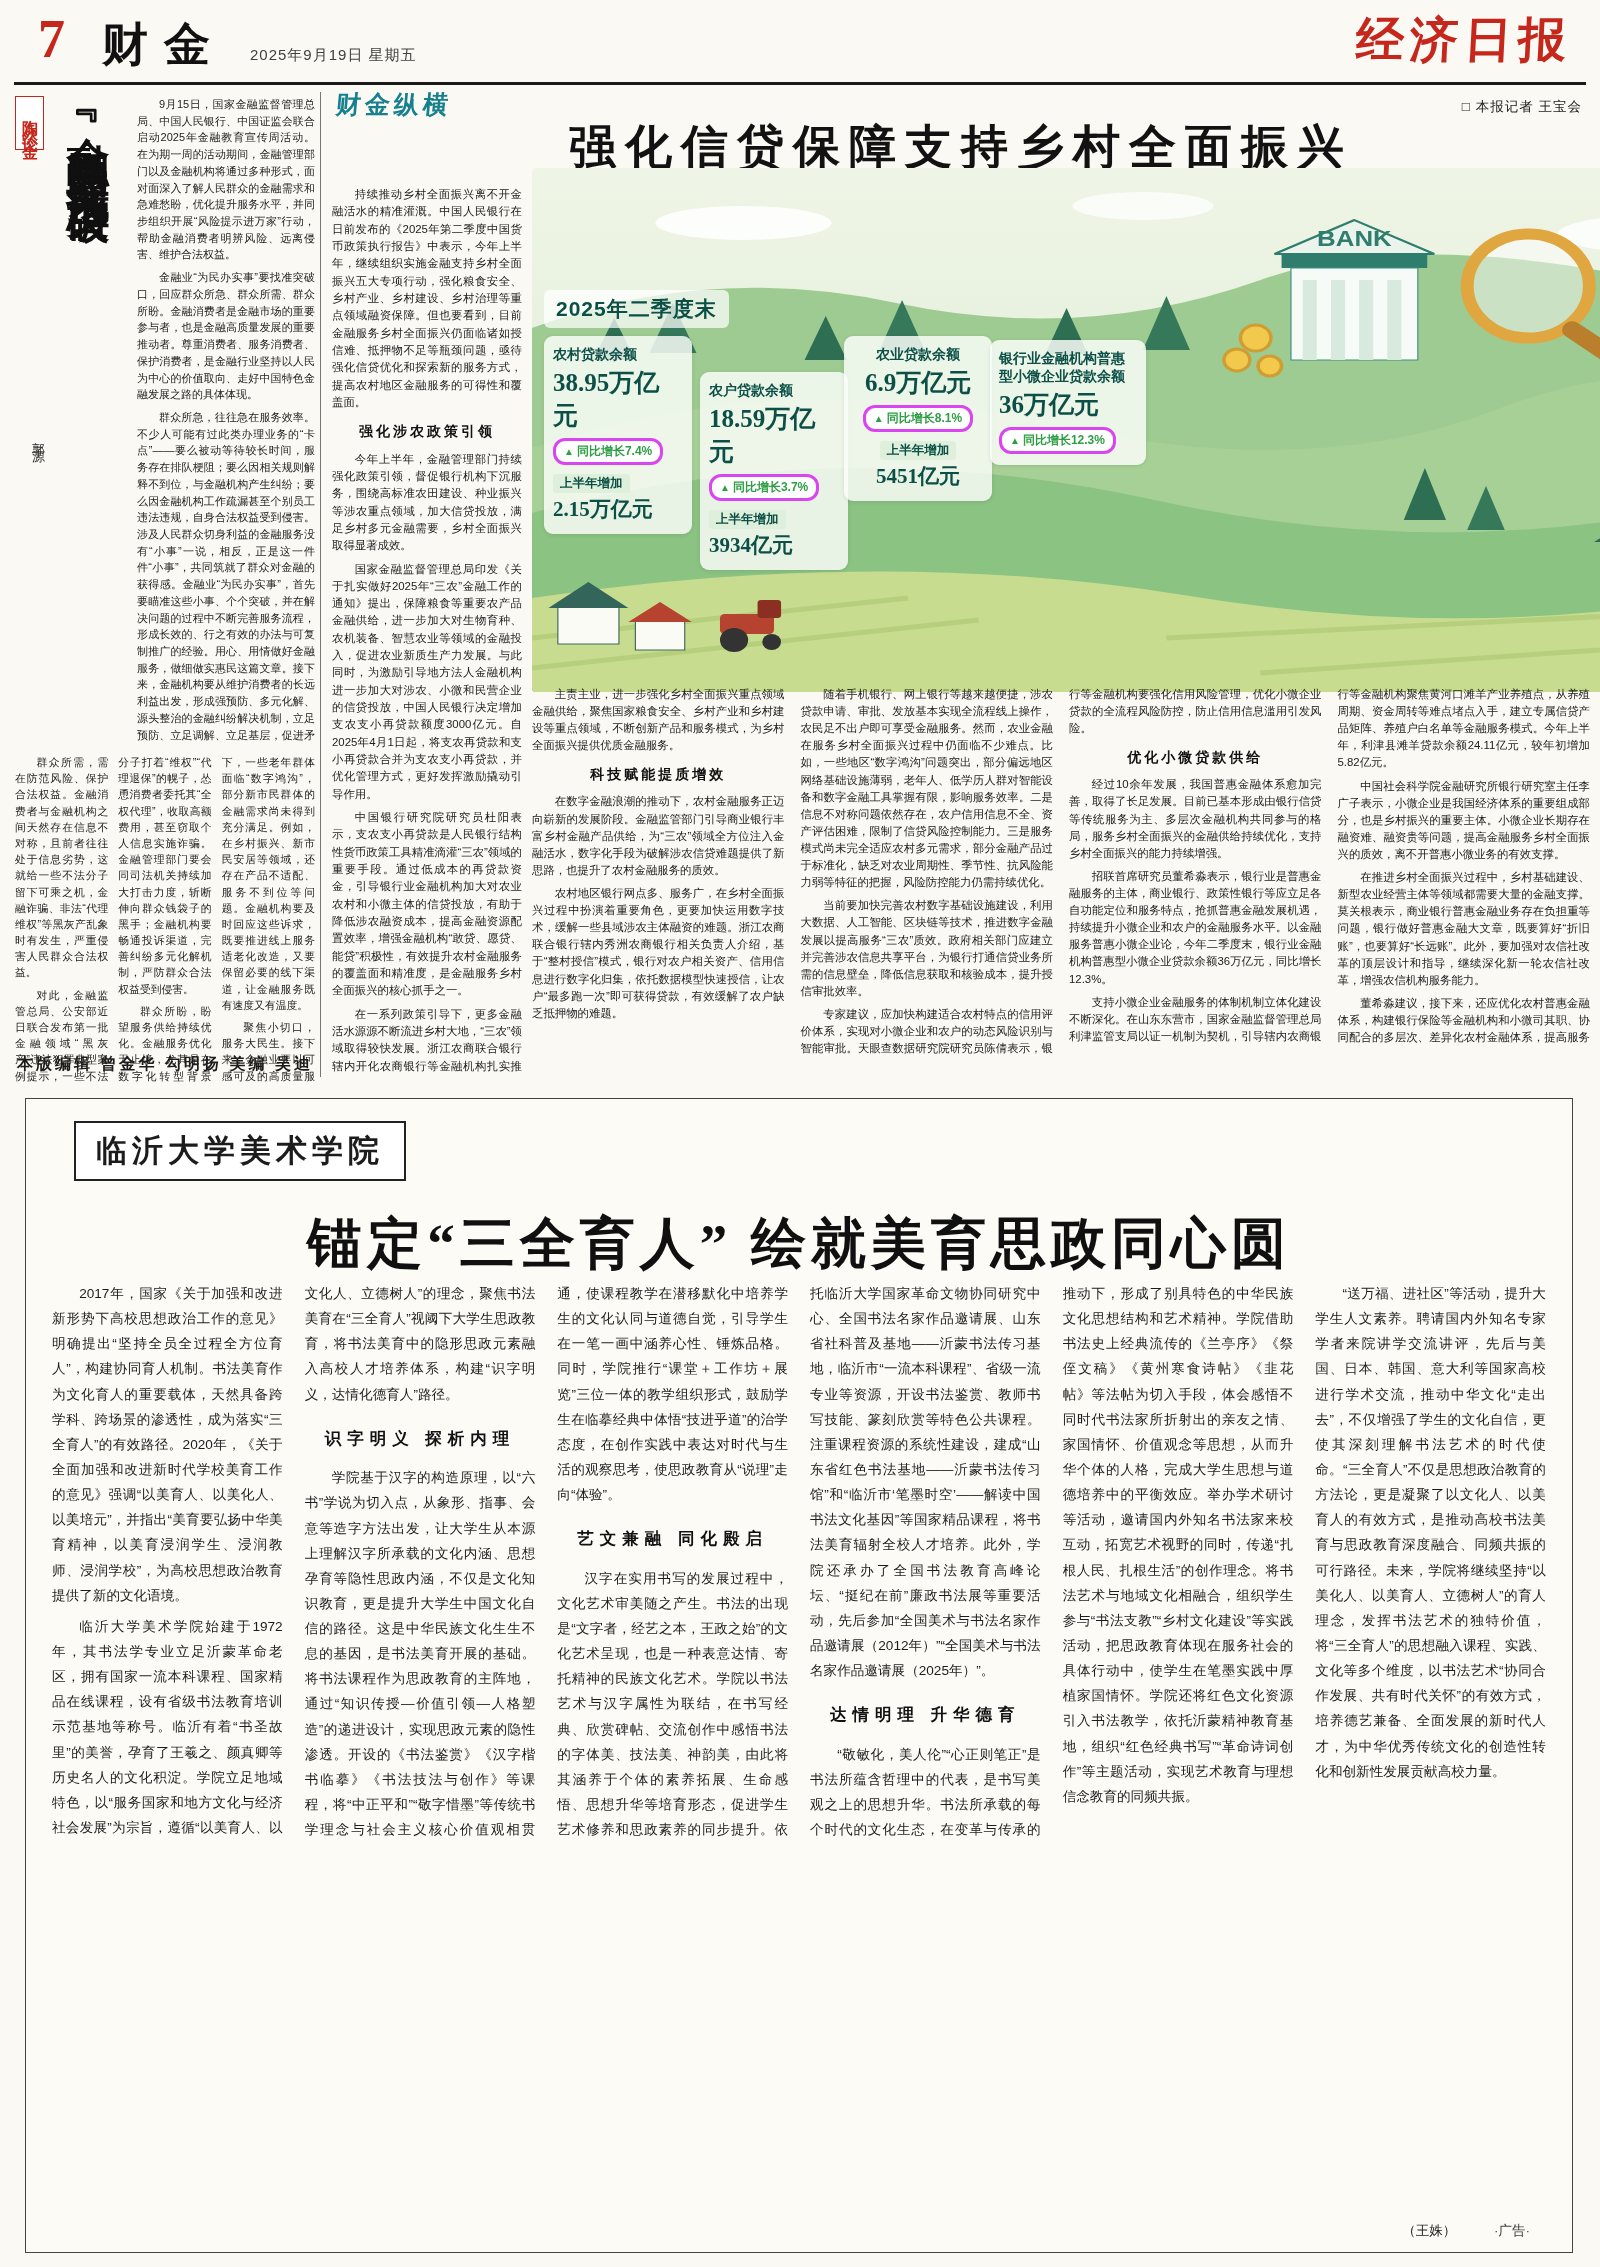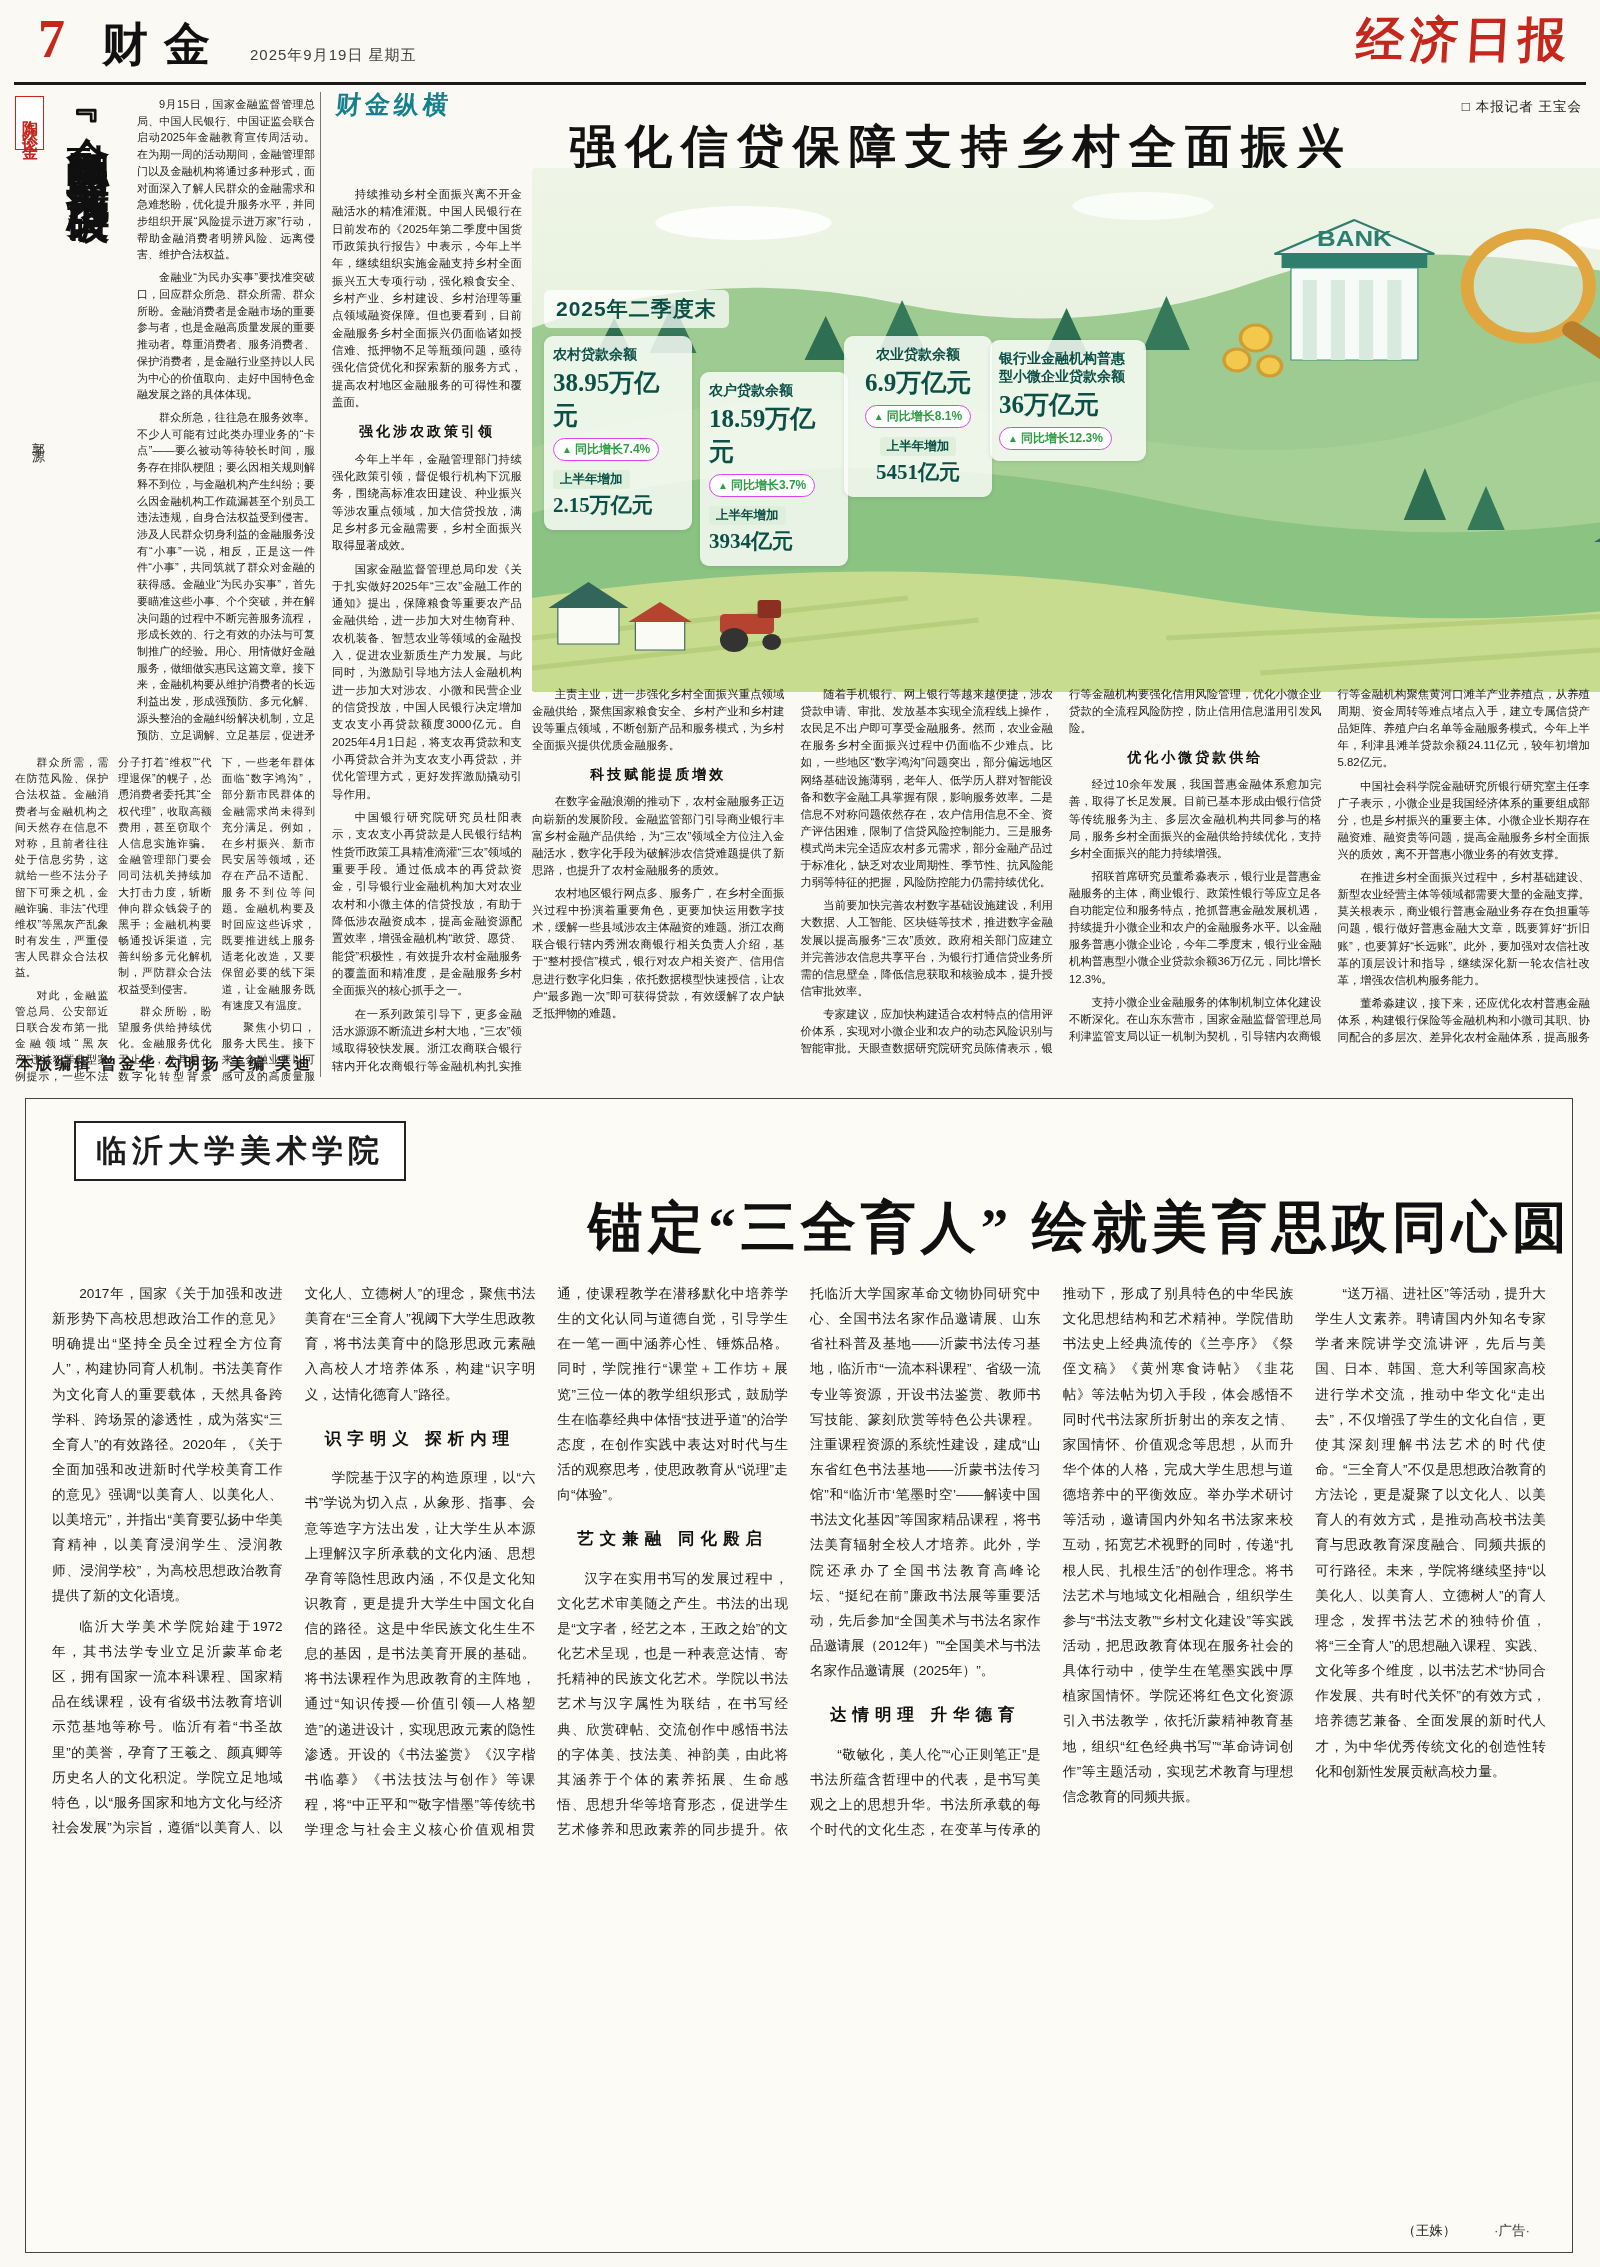--- a/index.html
+++ b/index.html
@@ -46,21 +46,21 @@
 
   
   .infographic{position:absolute;left:202px;top:82px;width:1243px;height:524px;border-radius:4px;overflow:hidden;}
   .ig-svg{position:absolute;left:0;top:0;width:100%;height:100%;}
   .ig-title{position:absolute;left:12px;top:122px;font:900 21px "Liberation Sans",sans-serif;color:#0c4f46;
             background:rgba(255,255,255,.72);padding:5px 12px;border-radius:6px;letter-spacing:1px;}
   .card{position:absolute;width:148px;background:rgba(250,253,249,.84);border-radius:9px;
         padding:9px 9px 11px;box-shadow:0 1px 4px rgba(0,0,0,.10);}
   .ig-label{font-size:14px;font-weight:800;color:#0c4f46;line-height:1.3;}
   .ig-value{font:900 25px "Liberation Serif",serif;color:#0c4f46;margin:3px 0 6px;}
-  .ig-growth{display:inline-block;background:#fff;border:1px solid #d946ef;border-radius:12px;
+  .ig-growth{display:inline-block;background:#fff;border:3px solid #d946ef;border-radius:12px;
              padding:2px 8px;font-size:12px;font-weight:800;color:#2f9e44;white-space:nowrap;}
   .ig-growth .arrow{font-size:10px;margin-right:3px;}
   .ig-inc-label{margin-top:9px;font-size:12.5px;font-weight:700;color:#0c4f46;background:#def0dc;
                 display:inline-block;padding:1px 7px;border-radius:3px;}
   .ig-inc-value{font:900 21px "Liberation Serif",serif;color:#0c4f46;margin-top:2px;}
   .ig-inc-label:empty,.ig-inc-value:empty{display:none;}
 
   
   .ad{position:absolute;left:25px;top:1098px;width:1548px;height:1155px;border:1px solid #444;background:#fcfbf6;}
   .ad-org{position:absolute;left:48px;top:22px;font:900 31px "Liberation Serif",serif;letter-spacing:5px;
@@ -231,21 +231,21 @@
         <p data-interactable="false">招联首席研究员董希淼表示，银行业是普惠金融服务的主体，商业银行、政策性银行等应立足各自功能定位和服务特点，抢抓普惠金融发展机遇，持续提升小微企业和农户的金融服务水平。以金融服务普惠小微企业论，今年二季度末，银行业金融机构普惠型小微企业贷款余额36万亿元，同比增长12.3%。</p>
         <p data-interactable="false">支持小微企业金融服务的体制机制立体化建设不断深化。在山东东营市，国家金融监督管理总局利津监管支局以证一机制为契机，引导辖内农商银行等金融机构聚焦黄河口滩羊产业养殖点，从养殖周期、资金周转等难点堵点入手，建立专属信贷产品矩阵、养殖户白名单等金融服务模式。今年上半年，利津县滩羊贷款余额24.11亿元，较年初增加5.82亿元。</p>
         <p data-interactable="false">中国社会科学院金融研究所银行研究室主任李广子表示，小微企业是我国经济体系的重要组成部分，也是乡村振兴的重要主体。小微企业长期存在融资难、融资贵等问题，提高金融服务乡村全面振兴的质效，离不开普惠小微业务的有效支撑。</p>
         <p data-interactable="false">在推进乡村全面振兴过程中，乡村基础建设、新型农业经营主体等领域都需要大量的金融支撑。莫关根表示，商业银行普惠金融业务存在负担重等问题，银行做好普惠金融大文章，既要算好“折旧账”，也要算好“长远账”。此外，要加强对农信社改革的顶层设计和指导，继续深化新一轮农信社改革，增强农信机构服务能力。</p>
         <p data-interactable="false">董希淼建议，接下来，还应优化农村普惠金融体系，构建银行保险等金融机构和小微司其职、协同配合的多层次、差异化农村金融体系，提高服务的精准性和直达性，汇聚更多金融资源支持乡村全面振兴的各项建设。</p>
       </div>
   </section>
 
   <section class="ad" data-interactable="false">
     <div class="ad-org" data-interactable="false">临沂大学美术学院</div>
-    <h2 class="ad-headline" style="margin:0;text-align:right;" data-interactable="false">锚定“三全育人” 绘就美育思政同心圆</h2>
+    <h2 class="ad-headline" style="margin:16px;" data-interactable="false">锚定“三全育人” 绘就美育思政同心圆</h2>
     <div class="ad-cols" data-interactable="false">
         <p data-interactable="false">2017年，国家《关于加强和改进新形势下高校思想政治工作的意见》明确提出“坚持全员全过程全方位育人”，构建协同育人机制。书法美育作为文化育人的重要载体，天然具备跨学科、跨场景的渗透性，成为落实“三全育人”的有效路径。2020年，《关于全面加强和改进新时代学校美育工作的意见》强调“以美育人、以美化人、以美培元”，并指出“美育要弘扬中华美育精神，以美育浸润学生、浸润教师、浸润学校”，为高校思想政治教育提供了新的文化语境。</p>
         <p data-interactable="false">临沂大学美术学院始建于1972年，其书法学专业立足沂蒙革命老区，拥有国家一流本科课程、国家精品在线课程，设有省级书法教育培训示范基地等称号。临沂有着“书圣故里”的美誉，孕育了王羲之、颜真卿等历史名人的文化积淀。学院立足地域特色，以“服务国家和地方文化与经济社会发展”为宗旨，遵循“以美育人、以文化人、立德树人”的理念，聚焦书法美育在“三全育人”视阈下大学生思政教育，将书法美育中的隐形思政元素融入高校人才培养体系，构建“识字明义，达情化德育人”路径。</p>
         <div class="subhead" data-interactable="false">识字明义 探析内理</div>
         <p data-interactable="false">学院基于汉字的构造原理，以“六书”学说为切入点，从象形、指事、会意等造字方法出发，让大学生从本源上理解汉字所承载的文化内涵、思想孕育等隐性思政内涵，不仅是文化知识教育，更是提升大学生中国文化自信的路径。这是中华民族文化生生不息的基因，是书法美育开展的基础。将书法课程作为思政教育的主阵地，通过“知识传授—价值引领—人格塑造”的递进设计，实现思政元素的隐性渗透。开设的《书法鉴赏》《汉字楷书临摹》《书法技法与创作》等课程，将“中正平和”“敬字惜墨”等传统书学理念与社会主义核心价值观相贯通，使课程教学在潜移默化中培养学生的文化认同与道德自觉，引导学生在一笔一画中涵养心性、锤炼品格。同时，学院推行“课堂＋工作坊＋展览”三位一体的教学组织形式，鼓励学生在临摹经典中体悟“技进乎道”的治学态度，在创作实践中表达对时代与生活的观察思考，使思政教育从“说理”走向“体验”。</p>
         <div class="subhead" data-interactable="false">艺文兼融 同化殿启</div>
         <p data-interactable="false">汉字在实用书写的发展过程中，文化艺术审美随之产生。书法的出现是“文字者，经艺之本，王政之始”的文化艺术呈现，也是一种表意达情、寄托精神的民族文化艺术。学院以书法艺术与汉字属性为联结，在书写经典、欣赏碑帖、交流创作中感悟书法的字体美、技法美、神韵美，由此将其涵养于个体的素养拓展、生命感悟、思想升华等培育形态，促进学生艺术修养和思政素养的同步提升。依托临沂大学国家革命文物协同研究中心、全国书法名家作品邀请展、山东省社科普及基地——沂蒙书法传习基地，临沂市“一流本科课程”、省级一流专业等资源，开设书法鉴赏、教师书写技能、篆刻欣赏等特色公共课程。注重课程资源的系统性建设，建成“山东省红色书法基地——沂蒙书法传习馆”和“临沂市‘笔墨时空’——解读中国书法文化基因”等国家精品课程，将书法美育辐射全校人才培养。此外，学院还承办了全国书法教育高峰论坛、“挺纪在前”廉政书法展等重要活动，先后参加“全国美术与书法名家作品邀请展（2012年）”“全国美术与书法名家作品邀请展（2025年）”。</p>
         <div class="subhead" data-interactable="false">达情明理 升华德育</div>
         <p data-interactable="false">“敬敏化，美人伦”“心正则笔正”是书法所蕴含哲理中的代表，是书写美观之上的思想升华。书法所承载的每个时代的文化生态，在变革与传承的推动下，形成了别具特色的中华民族文化思想结构和艺术精神。学院借助书法史上经典流传的《兰亭序》《祭侄文稿》《黄州寒食诗帖》《韭花帖》等法帖为切入手段，体会感悟不同时代书法家所折射出的亲友之情、家国情怀、价值观念等思想，从而升华个体的人格，完成大学生思想与道德培养中的平衡效应。举办学术研讨等活动，邀请国内外知名书法家来校互动，拓宽艺术视野的同时，传递“扎根人民、扎根生活”的创作理念。将书法艺术与地域文化相融合，组织学生参与“书法支教”“乡村文化建设”等实践活动，把思政教育体现在服务社会的具体行动中，使学生在笔墨实践中厚植家国情怀。学院还将红色文化资源引入书法教学，依托沂蒙精神教育基地，组织“红色经典书写”“革命诗词创作”等主题活动，实现艺术教育与理想信念教育的同频共振。</p>
         <p data-interactable="false">“送万福、进社区”等活动，提升大学生人文素养。聘请国内外知名专家学者来院讲学交流讲评，先后与美国、日本、韩国、意大利等国家高校进行学术交流，推动中华文化“走出去”，不仅增强了学生的文化自信，更使其深刻理解书法艺术的时代使命。“三全育人”不仅是思想政治教育的方法论，更是凝聚了以文化人、以美育人的有效方式，是推动高校书法美育与思政教育深度融合、同频共振的可行路径。未来，学院将继续坚持“以美化人、以美育人、立德树人”的育人理念，发挥书法艺术的独特价值，将“三全育人”的思想融入课程、实践、文化等多个维度，以书法艺术“协同合作发展、共有时代关怀”的有效方式，培养德艺兼备、全面发展的新时代人才，为中华优秀传统文化的创造性转化和创新性发展贡献高校力量。</p>

